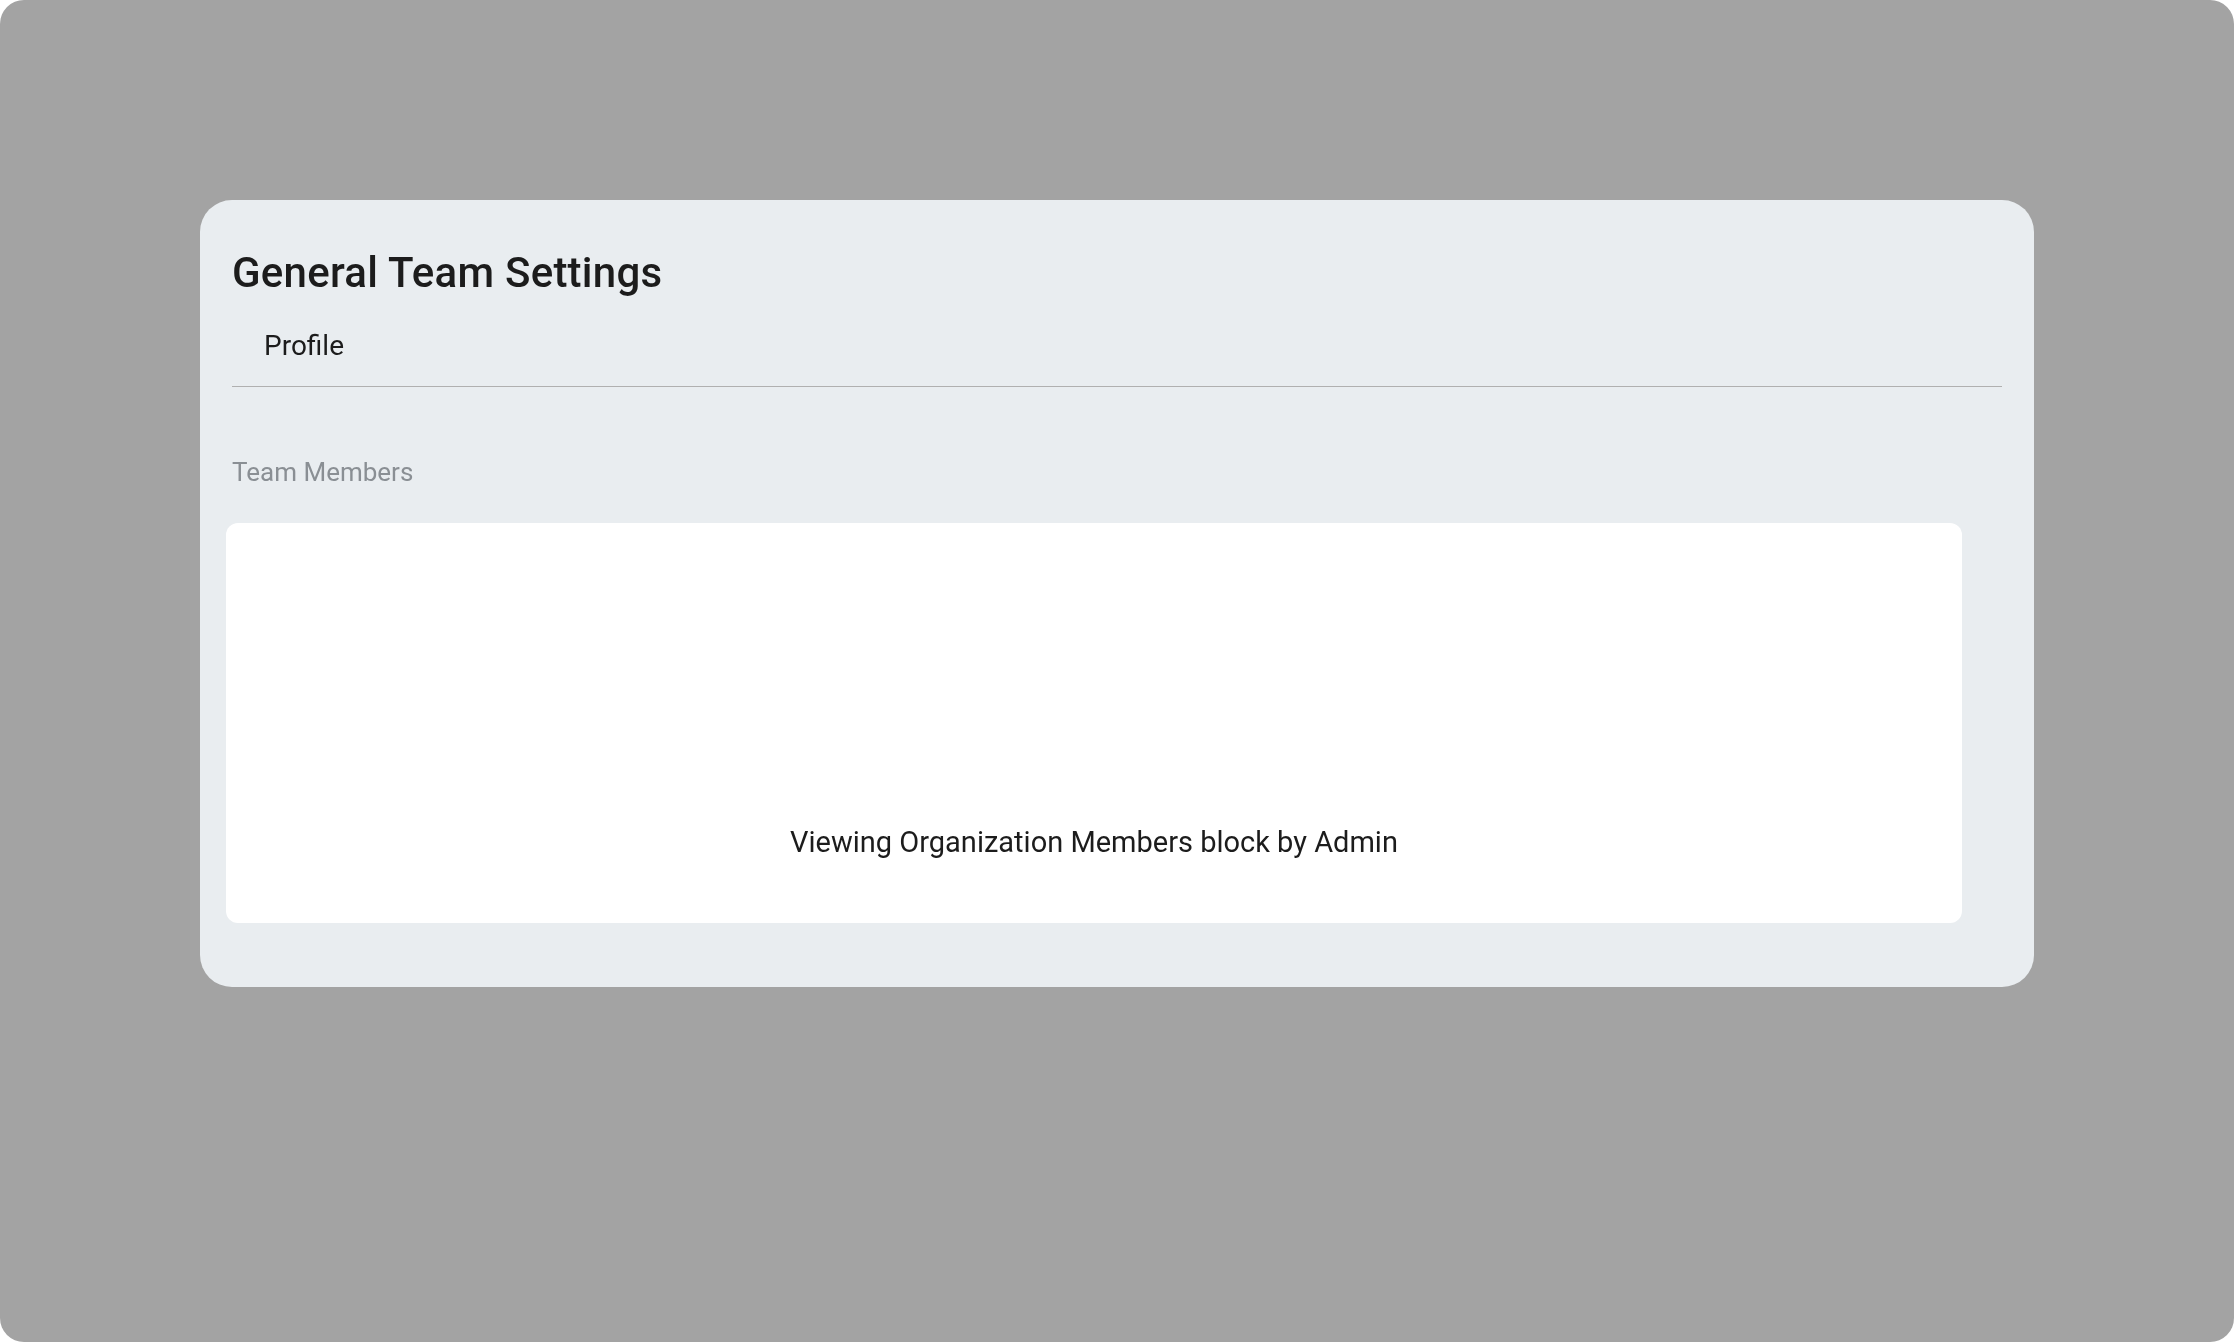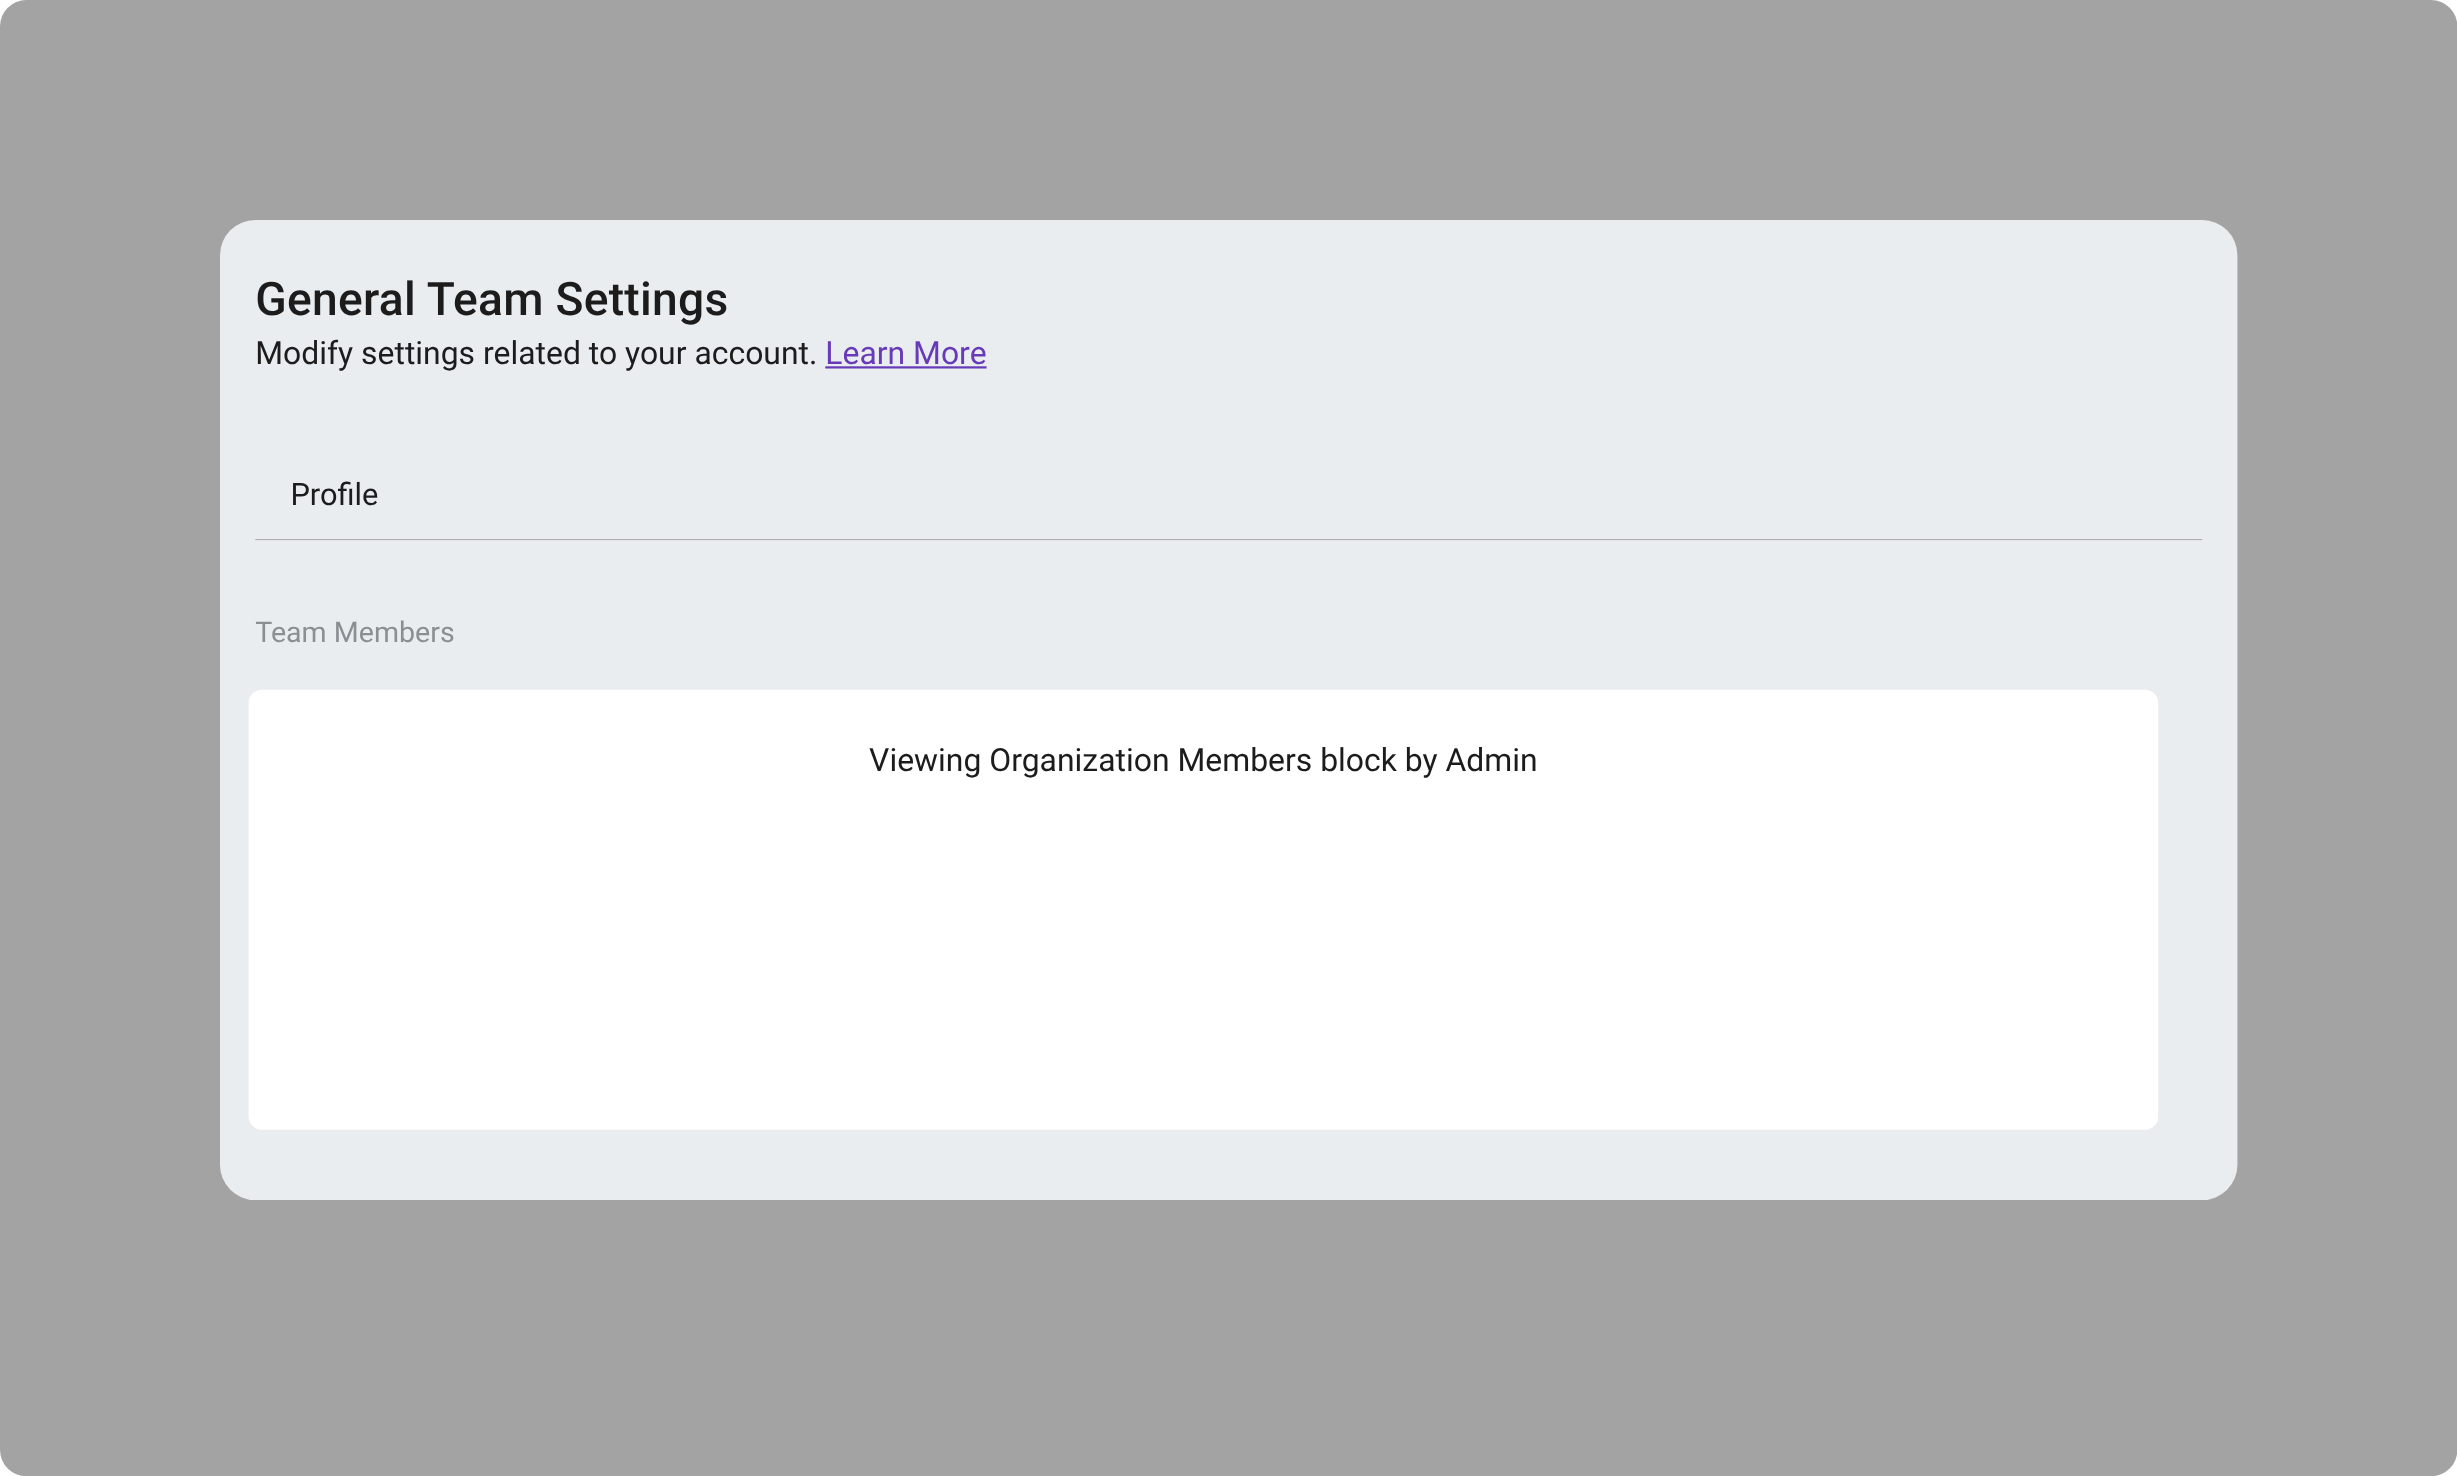--- a/index.html
+++ b/index.html
@@ -90,45 +90,42 @@
       font-weight: 400;
       color: #8a8f94;
       margin-bottom: 32px;
     }
     
     .content-box {
       background-color: #ffffff;
       border-radius: 12px;
       min-height: 400px;
       display: flex;
-      align-items: flex-start;
+      align-items: flex-end;
       justify-content: center;
-      padding: 48px;
+      padding: 64px;
       margin-left: -6px;
       margin-right: 40px;
       margin-top: 36px;
     }
     
     .content-text {
       font-size: 29px;
       color: #1c1c1c;
       font-weight: 400;
     }
   </style>
 </head>
 <body>
 
 <div class="outer-container">
   <div class="card">
 
     <h1 class="card-title">General Team Settings</h1>
 
-    <p class="card-subtitle">
-      <span>Modify settings related to your account. </span><a class="learn-more">Learn More</a>
-    </p>
 
     <div class="tabs">
       <div class="tab">Profile</div>
     </div>
 
     <div class="section-label">Team Members</div>
 
     <div class="content-box">
       <div class="content-text">Viewing Organization Members block by Admin</div>
     </div>

